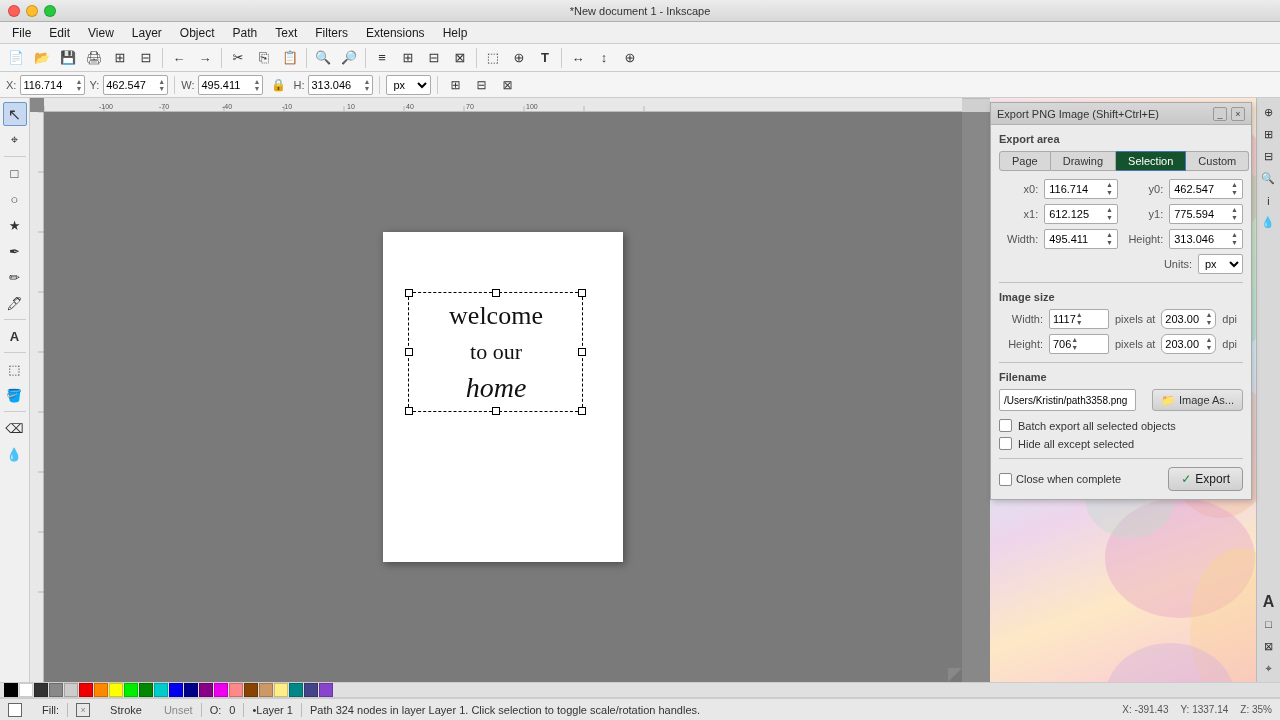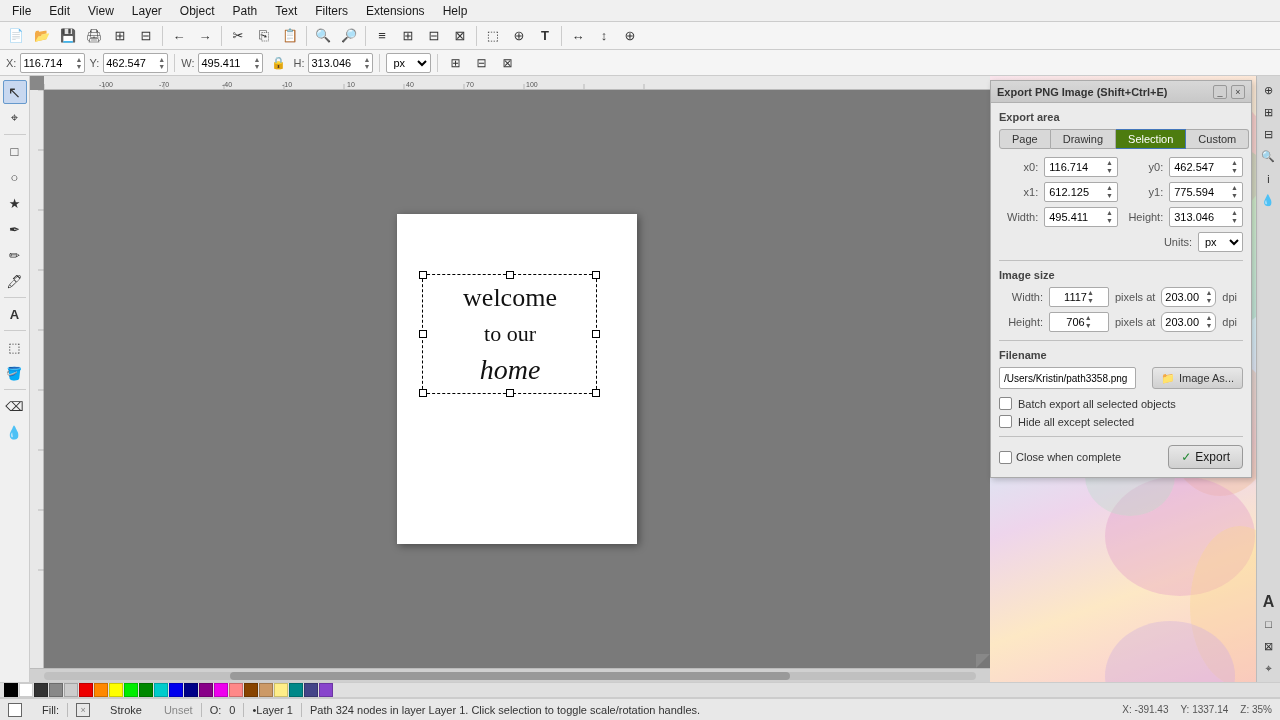--- a/index.html
+++ b/index.html
@@ -192,21 +192,21 @@
     }
     .export-titlebar {
       background: linear-gradient(to bottom, #d8d8d8, #c8c8c8);
       border-bottom: 1px solid #b0b0b0;
       height: 22px;
       display: flex; align-items: center;
       padding: 0 6px;
       justify-content: space-between;
       cursor: move;
     }
-    .export-title { font-size: 11px; font-weight: 700; color: #333; }
+    .export-title { font-size: 11px; font-weight: 400; color: #333; }
     .export-title-btns { display: flex; gap: 4px; }
     .exp-tb-btn {
       width: 14px; height: 14px;
       border: 1px solid #999;
       border-radius: 2px;
       background: #d0d0d0;
       cursor: pointer;
       display: flex; align-items: center; justify-content: center;
       font-size: 9px; color: #444;
     }
@@ -228,21 +228,21 @@
       font-size: 11px;
       border: 1px solid #aaa;
       background: #d8d8d8;
       cursor: pointer;
       color: #333;
     }
     .tab-btn:first-child { border-radius: 3px 0 0 3px; }
     .tab-btn:last-child { border-radius: 0 3px 3px 0; }
     .tab-btn + .tab-btn { border-left: none; }
     .tab-btn.active {
-      background: #4d7c0f;
+      background: #14532d;
       color: white;
       border-color: #4477bb;
     }
 
     
     .grid-row {
       display: flex; align-items: center;
       margin-bottom: 5px;
       gap: 6px;
     }
@@ -272,21 +272,21 @@
     .img-row {
       display: flex; align-items: center;
       margin-bottom: 5px; gap: 6px;
     }
     .img-label { width: 44px; font-size: 11px; color: #555; text-align: right; }
     .img-input {
       width: 60px; height: 20px;
       border: 1px solid #aaa; border-radius: 2px;
       background: white; font-size: 11px;
       display: flex; align-items: center; padding: 0 3px;
-      justify-content: center;
+      justify-content: flex-start;
     }
     .px-label { font-size: 11px; color: #555; }
     .dpi-input {
       width: 55px; height: 20px;
       border: 1px solid #aaa; border-radius: 6px;
       background: white; font-size: 11px;
       display: flex; align-items: center; padding: 0 3px;
       justify-content: space-between;
     }
     .dpi-label { font-size: 11px; color: #555; }
@@ -416,21 +416,21 @@
 
     .content-row {
       display: flex;
       flex: 1;
       overflow: hidden;
     }
 
     .canvas-column {
       flex: 1;
       display: flex;
-      flex-direction: column;
+      flex-direction: row;
       overflow: hidden;
       position: relative;
       justify-content: center;
     }
 
     .canvas-wrap {
       flex: 1;
       position: relative;
       overflow: hidden;
     }
@@ -484,20 +484,28 @@
       border: 1px solid #aaa;
       box-shadow: 2px 2px 6px rgba(0,0,0,0.2);
       z-index: 3;
     }
   </style>
 </head>
 <body>
 
 <div class="app-window">
 
+  <div class="titlebar">
+    <div class="titlebar-buttons">
+      <div class="tb-btn tb-close"></div>
+      <div class="tb-btn tb-min"></div>
+      <div class="tb-btn tb-max"></div>
+    </div>
+    <div class="titlebar-title">*New document 1 - Inkscape</div>
+  </div>
 
   <div class="menubar">
     <div class="menu-item">File</div>
     <div class="menu-item">Edit</div>
     <div class="menu-item">View</div>
     <div class="menu-item">Layer</div>
     <div class="menu-item">Object</div>
     <div class="menu-item">Path</div>
     <div class="menu-item">Text</div>
     <div class="menu-item">Filters</div>

